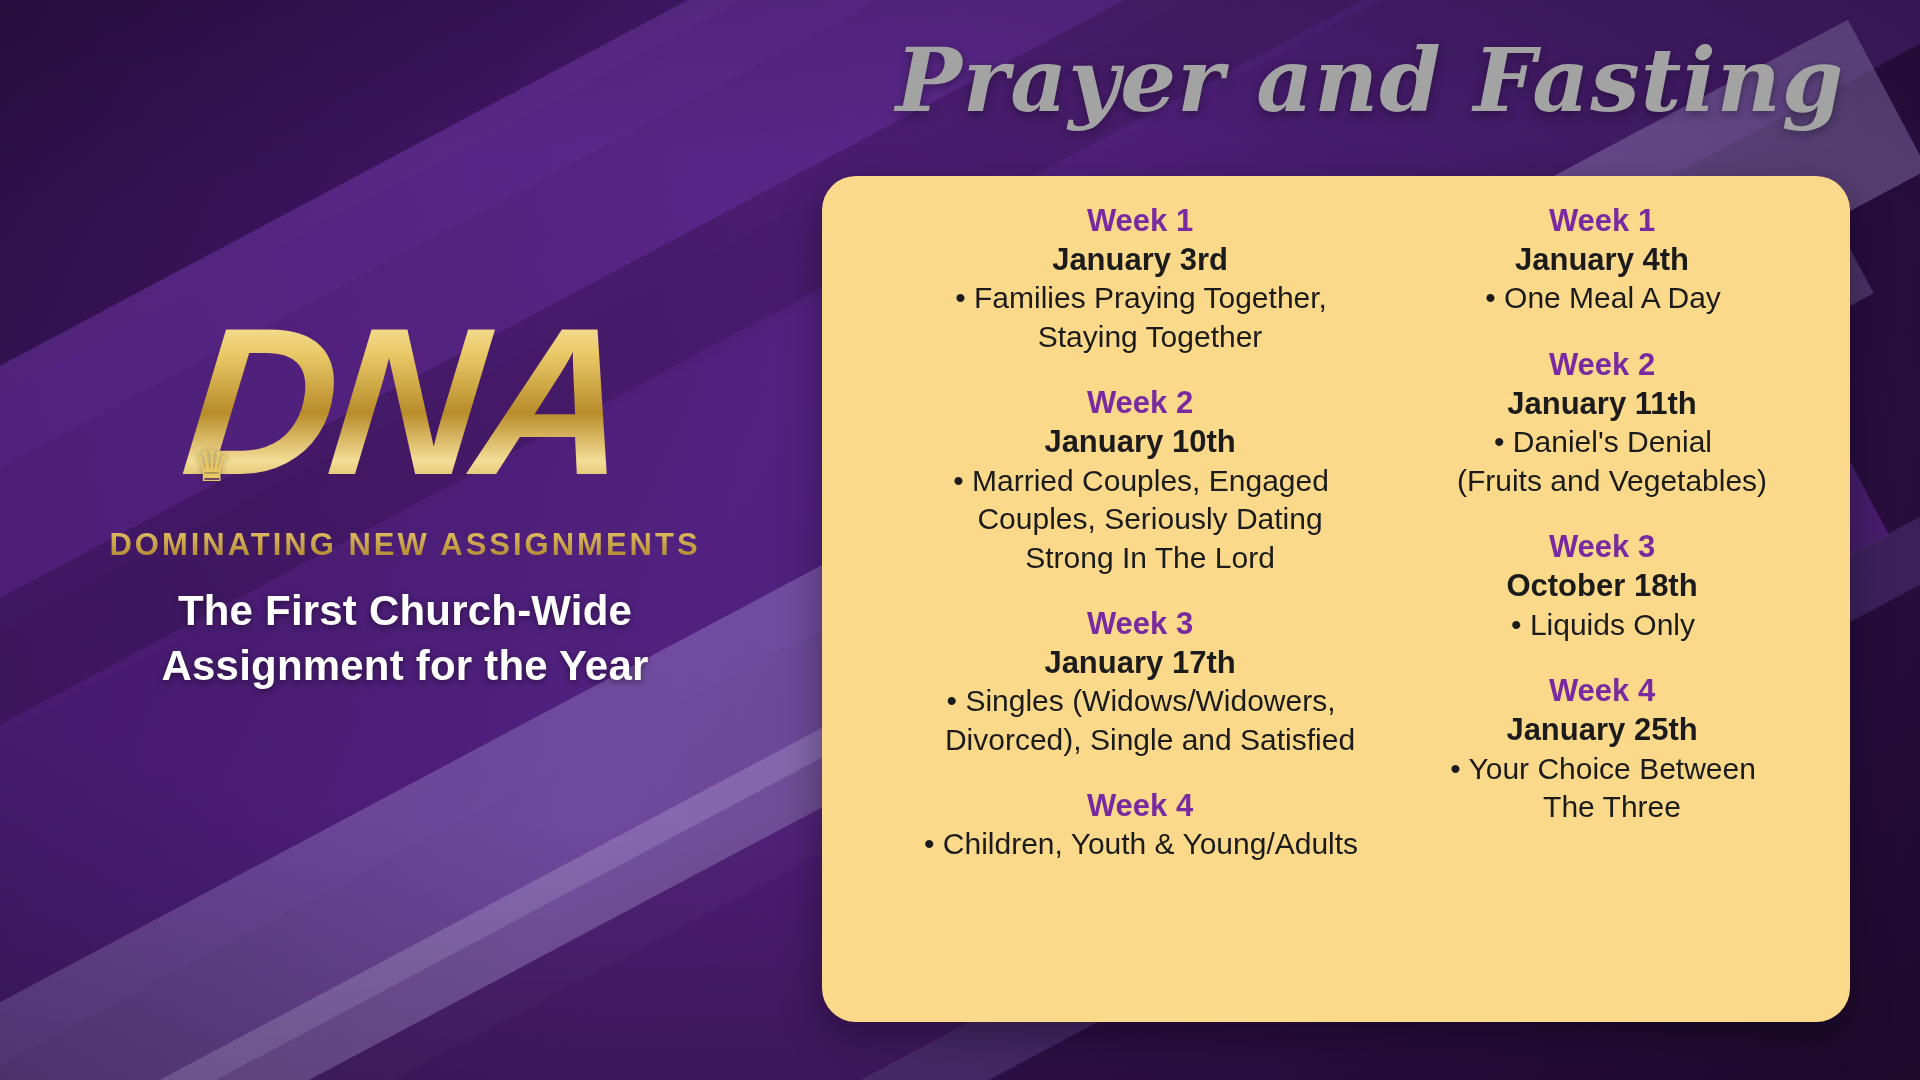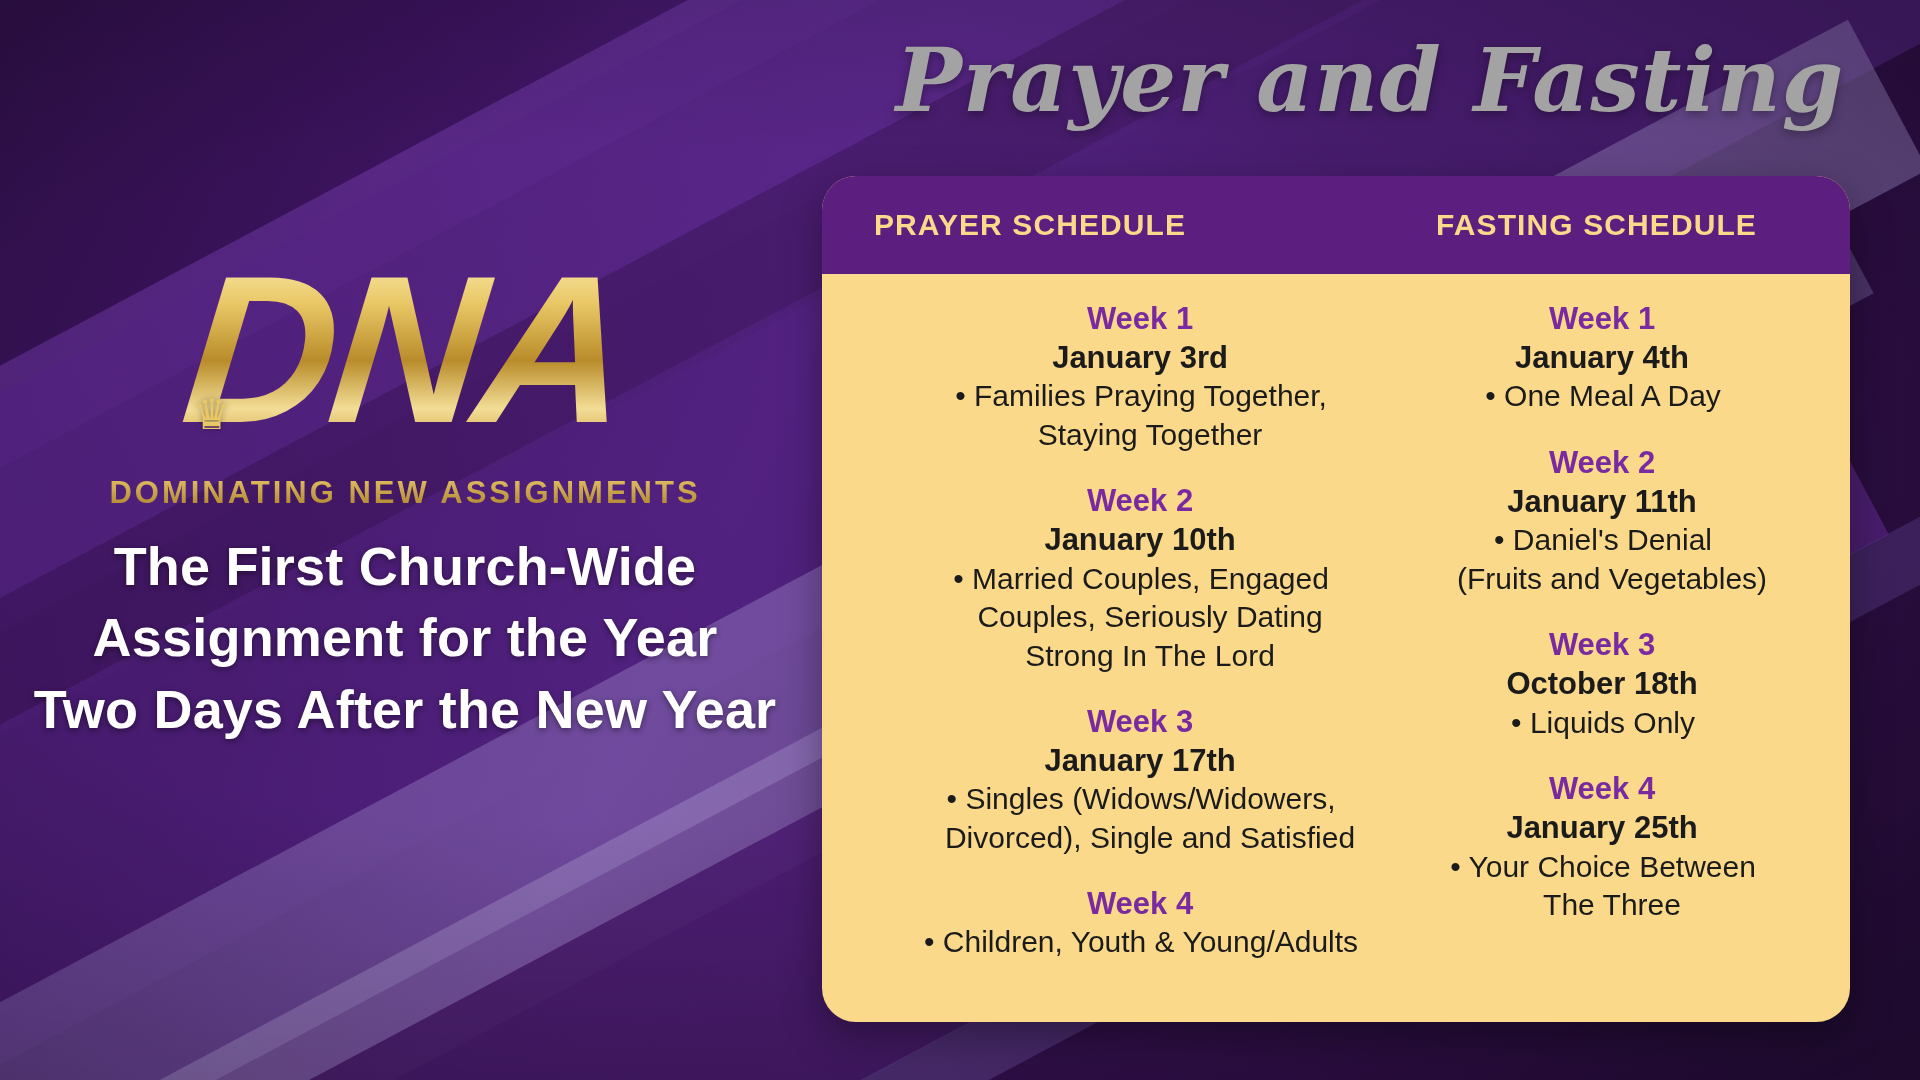--- a/index.html
+++ b/index.html
@@ -76,21 +76,21 @@
   }
   .crown {
     position:absolute;
     left:118px; bottom:66px;
     font-size:42px;
     color:#e9c765;
     text-shadow:0 0 6px rgba(0,0,0,.4);
   }
   .tagline {
     color:#ffffff;
-    font-size:54px;
+    font-size:42px;
     font-weight:bold;
     line-height:1.32;
     text-align:center;
     letter-spacing:.2px;
     text-shadow:0 2px 6px rgba(0,0,0,.45);
   }
 
   
   .title {
     position:absolute;
@@ -177,31 +177,26 @@
 
 <div class="left">
   <div class="logo-wrap">
     <div class="logo-dna">DNA</div>
     <div class="crown">♛</div>
     <div class="logo-sub">DOMINATING NEW ASSIGNMENTS</div>
   </div>
   <div class="tagline">
     <div>The First Church-Wide</div>
     <div>Assignment for the Year</div>
-    <div>Two Days After the New Year</div>
   </div>
 </div>
 
 <div class="title">Prayer and Fasting</div>
 
 <div class="card">
-  <div class="card-head">
-    <div class="head-col first">PRAYER SCHEDULE</div>
-    <div class="head-col">FASTING SCHEDULE</div>
-  </div>
   <div class="card-body">
 
     <div class="col">
       <div class="blk">
         <div class="wk">Week 1</div>
         <div class="dt">January 3rd</div>
         <div class="it">• Families Praying Together,</div>
         <div class="it">
             <span class="ind">Staying Together</span>
           </div>

